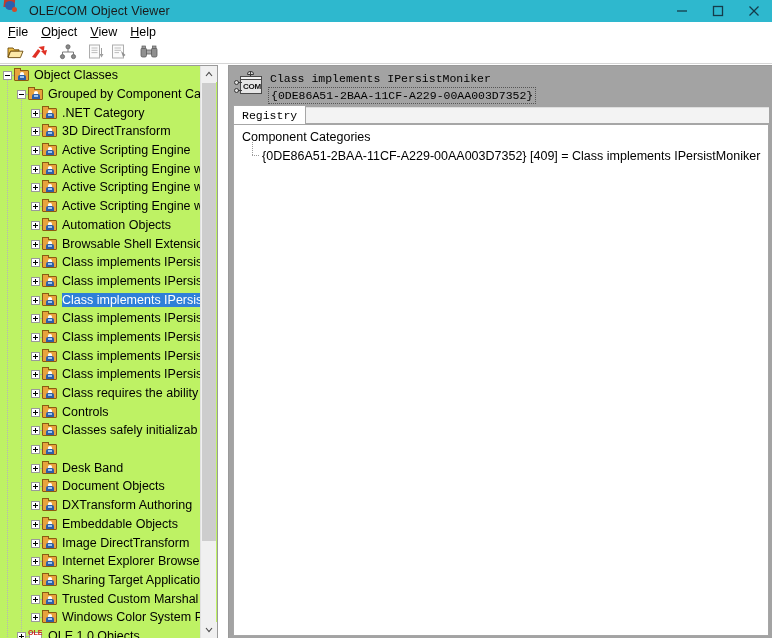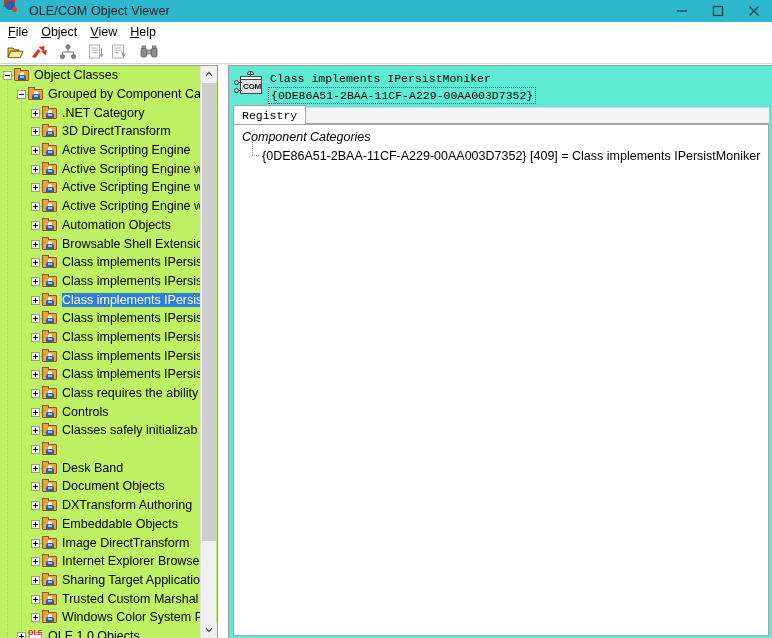--- a/index.html
+++ b/index.html
@@ -258,21 +258,21 @@
     left: 219px; top: 65px;
     width: 9px; height: 573px;
     background: #ffffff;
   }
 
   
   .right-pane {
     position: absolute;
     left: 228px; top: 65px;
     width: 544px; height: 573px;
-    background: #5eead4;
+    background: #a3a3a3;
     border-top: 1px solid #9a9a9a;
     border-left: 1px solid #9a9a9a;
     box-sizing: border-box;
     overflow: hidden;
   }
   .obj-header {
     position: absolute;
     left: 5px; top: 3px;
     display: flex; align-items: flex-start;
   }
@@ -402,21 +402,21 @@
     background: #ffffff;
   }
   .ct-row {
     position: relative;
     height: 19px;
     display: flex; align-items: center;
     font-size: 12.5px;
     color: #000;
     white-space: nowrap;
   }
-  .ct-row.root { padding-left: 6px; font-style: italic; }
+  .ct-row.root { padding-left: 6px; }
   .ct-row.child { padding-left: 14px; }
   .ct-stub {
     position: absolute;
     left: 16px; top: -4px;
     width: 1px; height: 13px;
     background-image: linear-gradient(to bottom, #9a9a9a 50%, transparent 50%);
     background-size: 1px 2px;
   }
   .ct-stub-h {
     position: absolute;

